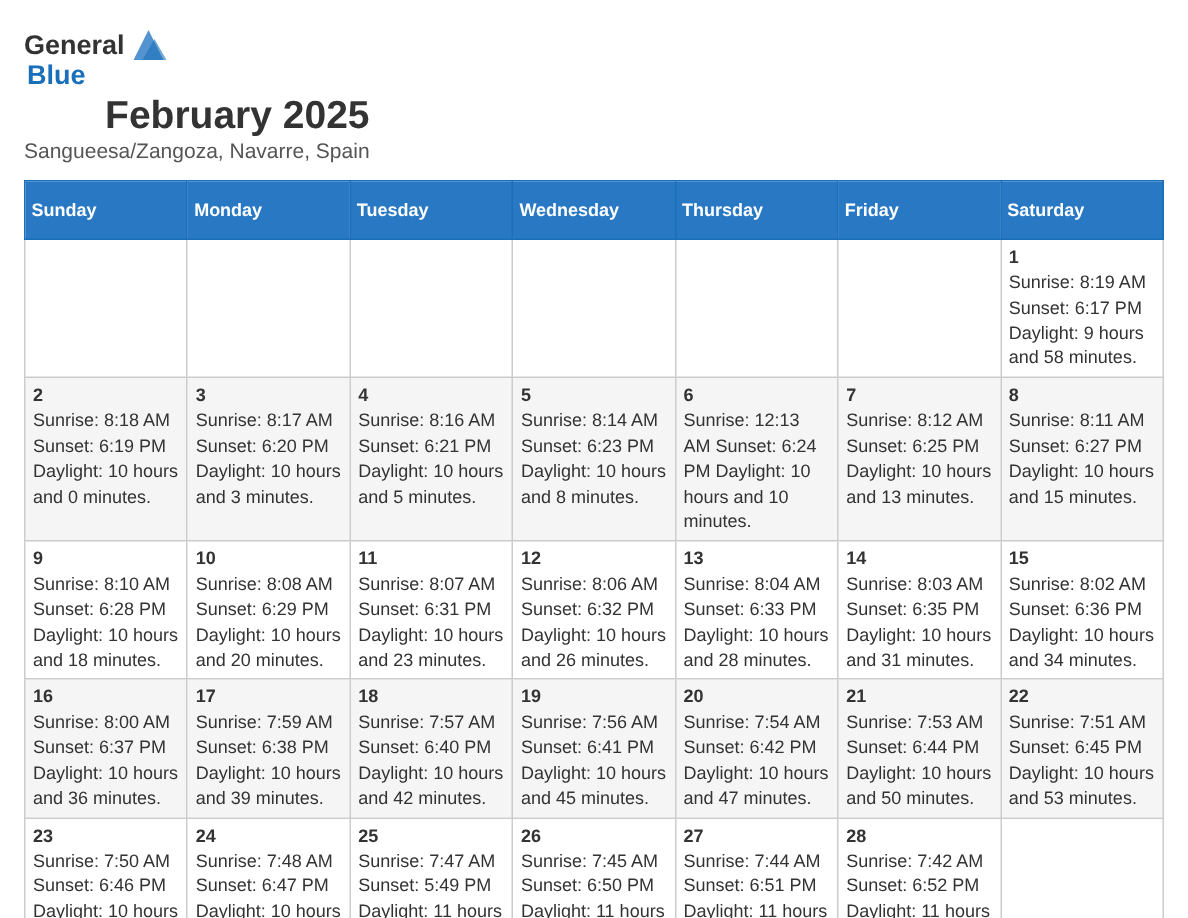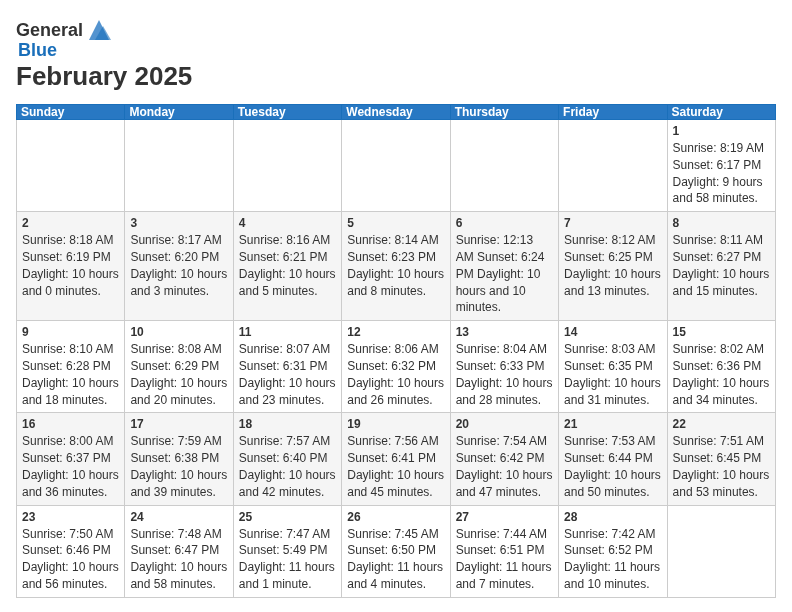--- a/index.html
+++ b/index.html
@@ -51,21 +51,21 @@
     .calendar-table {
       width: 100%;
       border-collapse: collapse;
       border: 1px solid #ccc;
     }
     .calendar-table th {
       background-color: #2878c3;
       color: #fff;
       font-size: 12px;
       font-weight: bold;
-      padding: 0 4px;
+      padding: 12px 4px;
       text-align: left;
       border: 1px solid #1a6fba;
     }
     .calendar-table td {
       border: 1px solid #ccc;
       vertical-align: top;
       padding: 4px 5px;
       width: calc(100% / 7);
       min-height: 80px;
       font-size: 10px;
@@ -101,20 +101,21 @@
         <svg class="logo-icon" viewBox="0 0 28 28" xmlns="http://www.w3.org/2000/svg">
           <polygon points="4,24 14,4 24,24" fill="#2878c3" opacity="0.8"></polygon>
           <polygon points="10,24 18,10 26,24" fill="#1a6fba" opacity="0.6"></polygon>
         </svg>
       </div>
       <span class="logo-text-blue" style="margin-top:-4px; margin-left:2px;">Blue</span>
     </div>
   </div>
   <div class="title-area">
     <div class="calendar-title">February 2025</div>
+    <div class="calendar-subtitle">Sangueesa/Zangoza, Navarre, Spain</div>
   </div>
 </div>
 
 <table class="calendar-table">
   <thead>
     <tr>
     <th>Sunday</th>
         <th>Monday</th>
         <th>Tuesday</th>
         <th>Wednesday</th>

